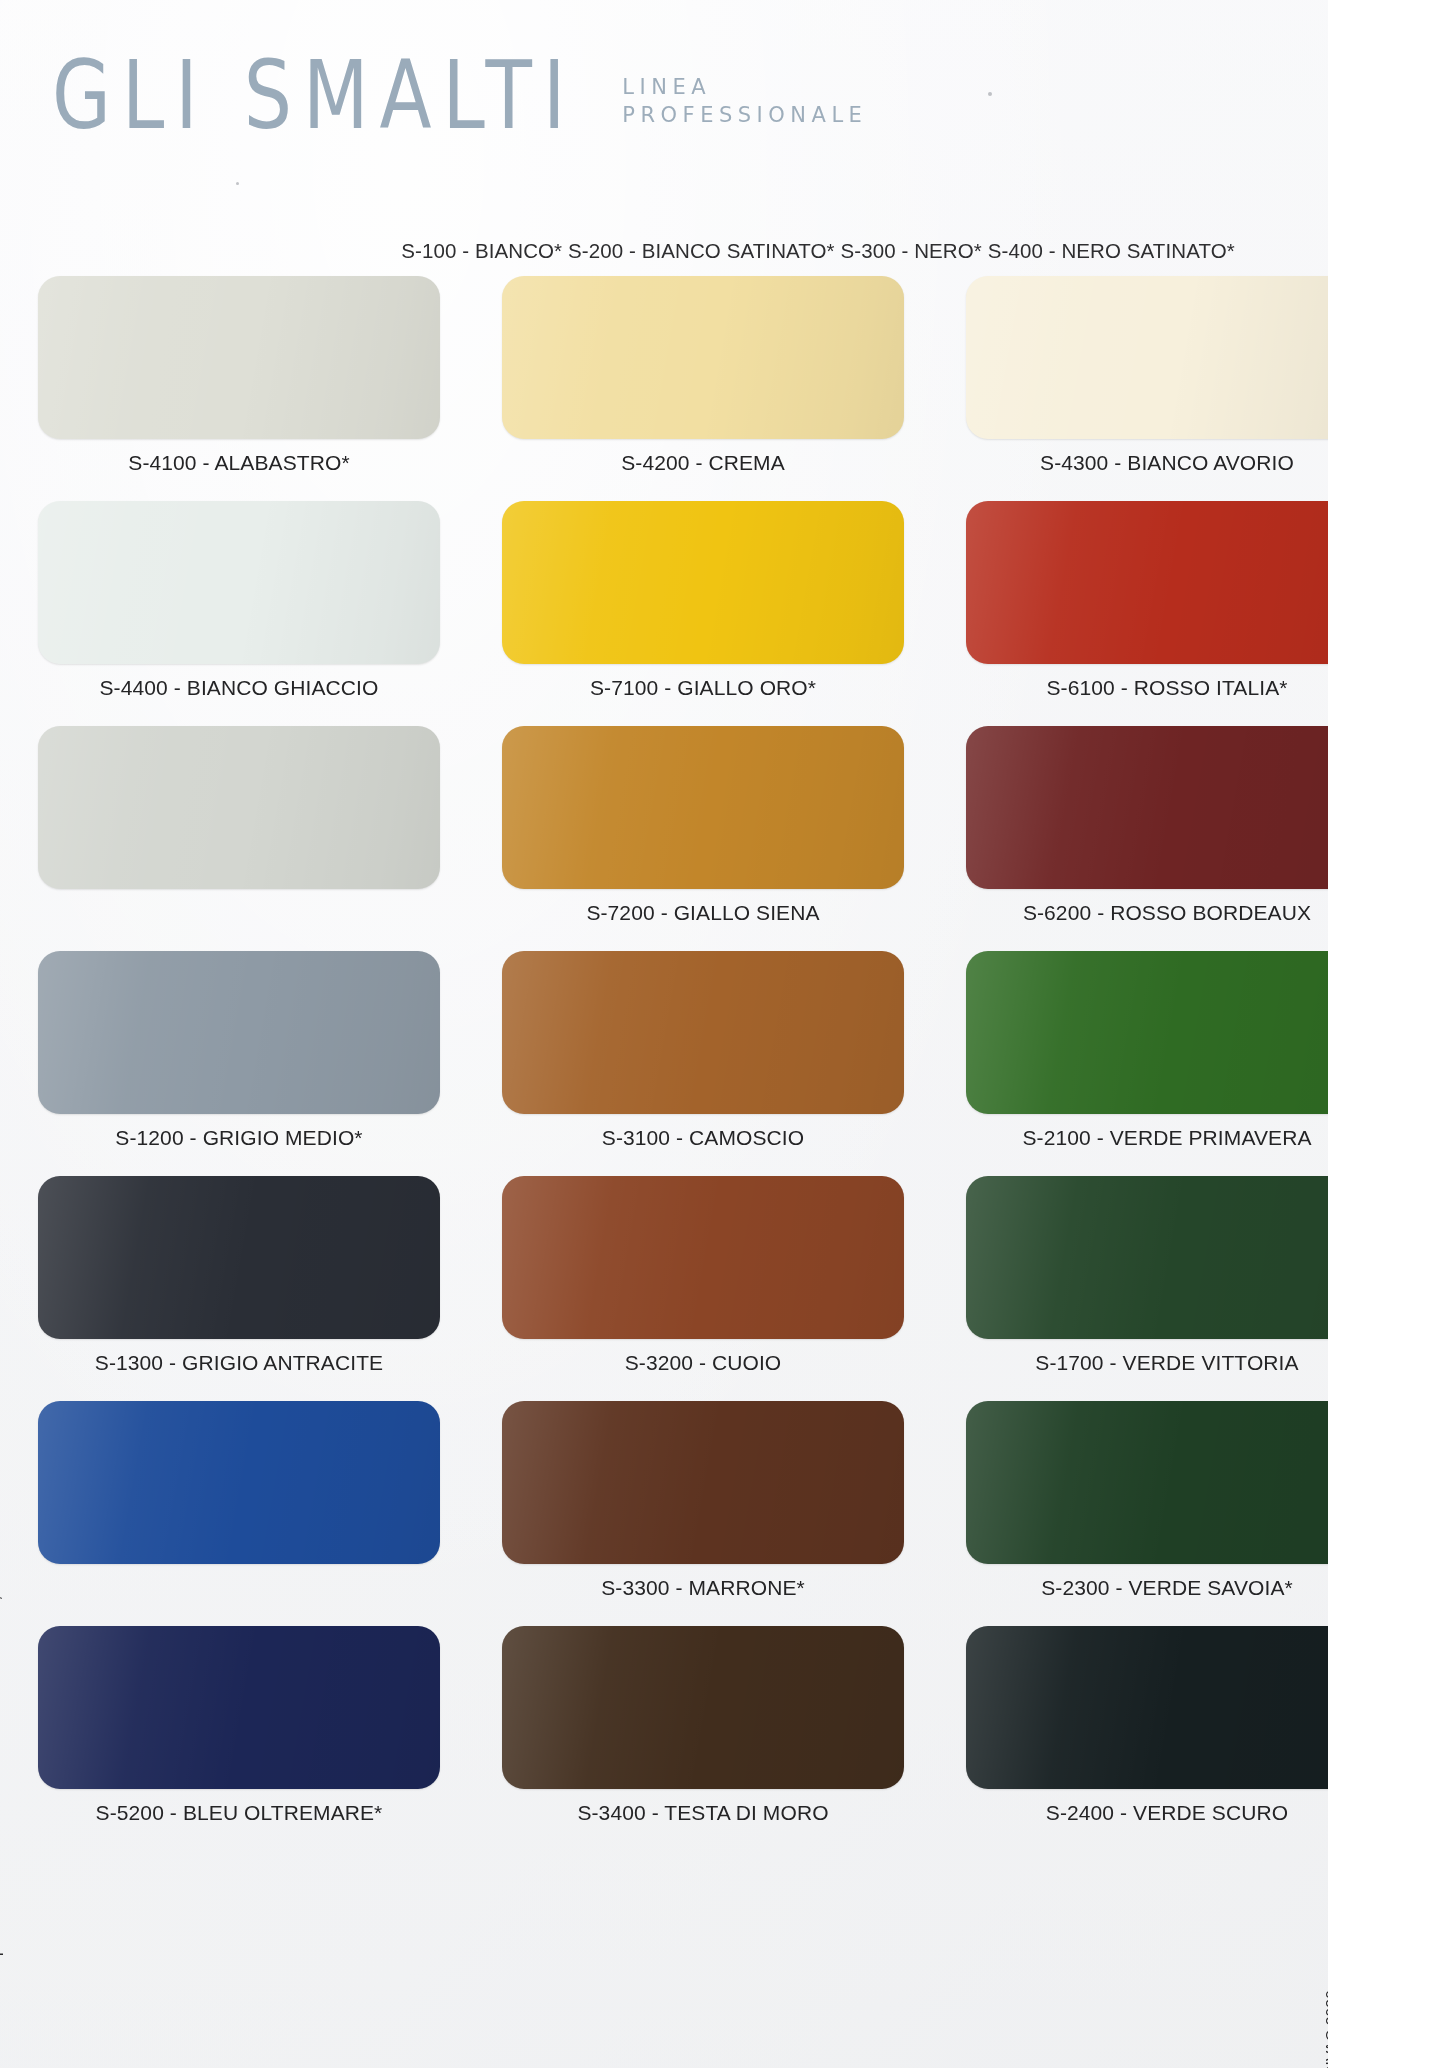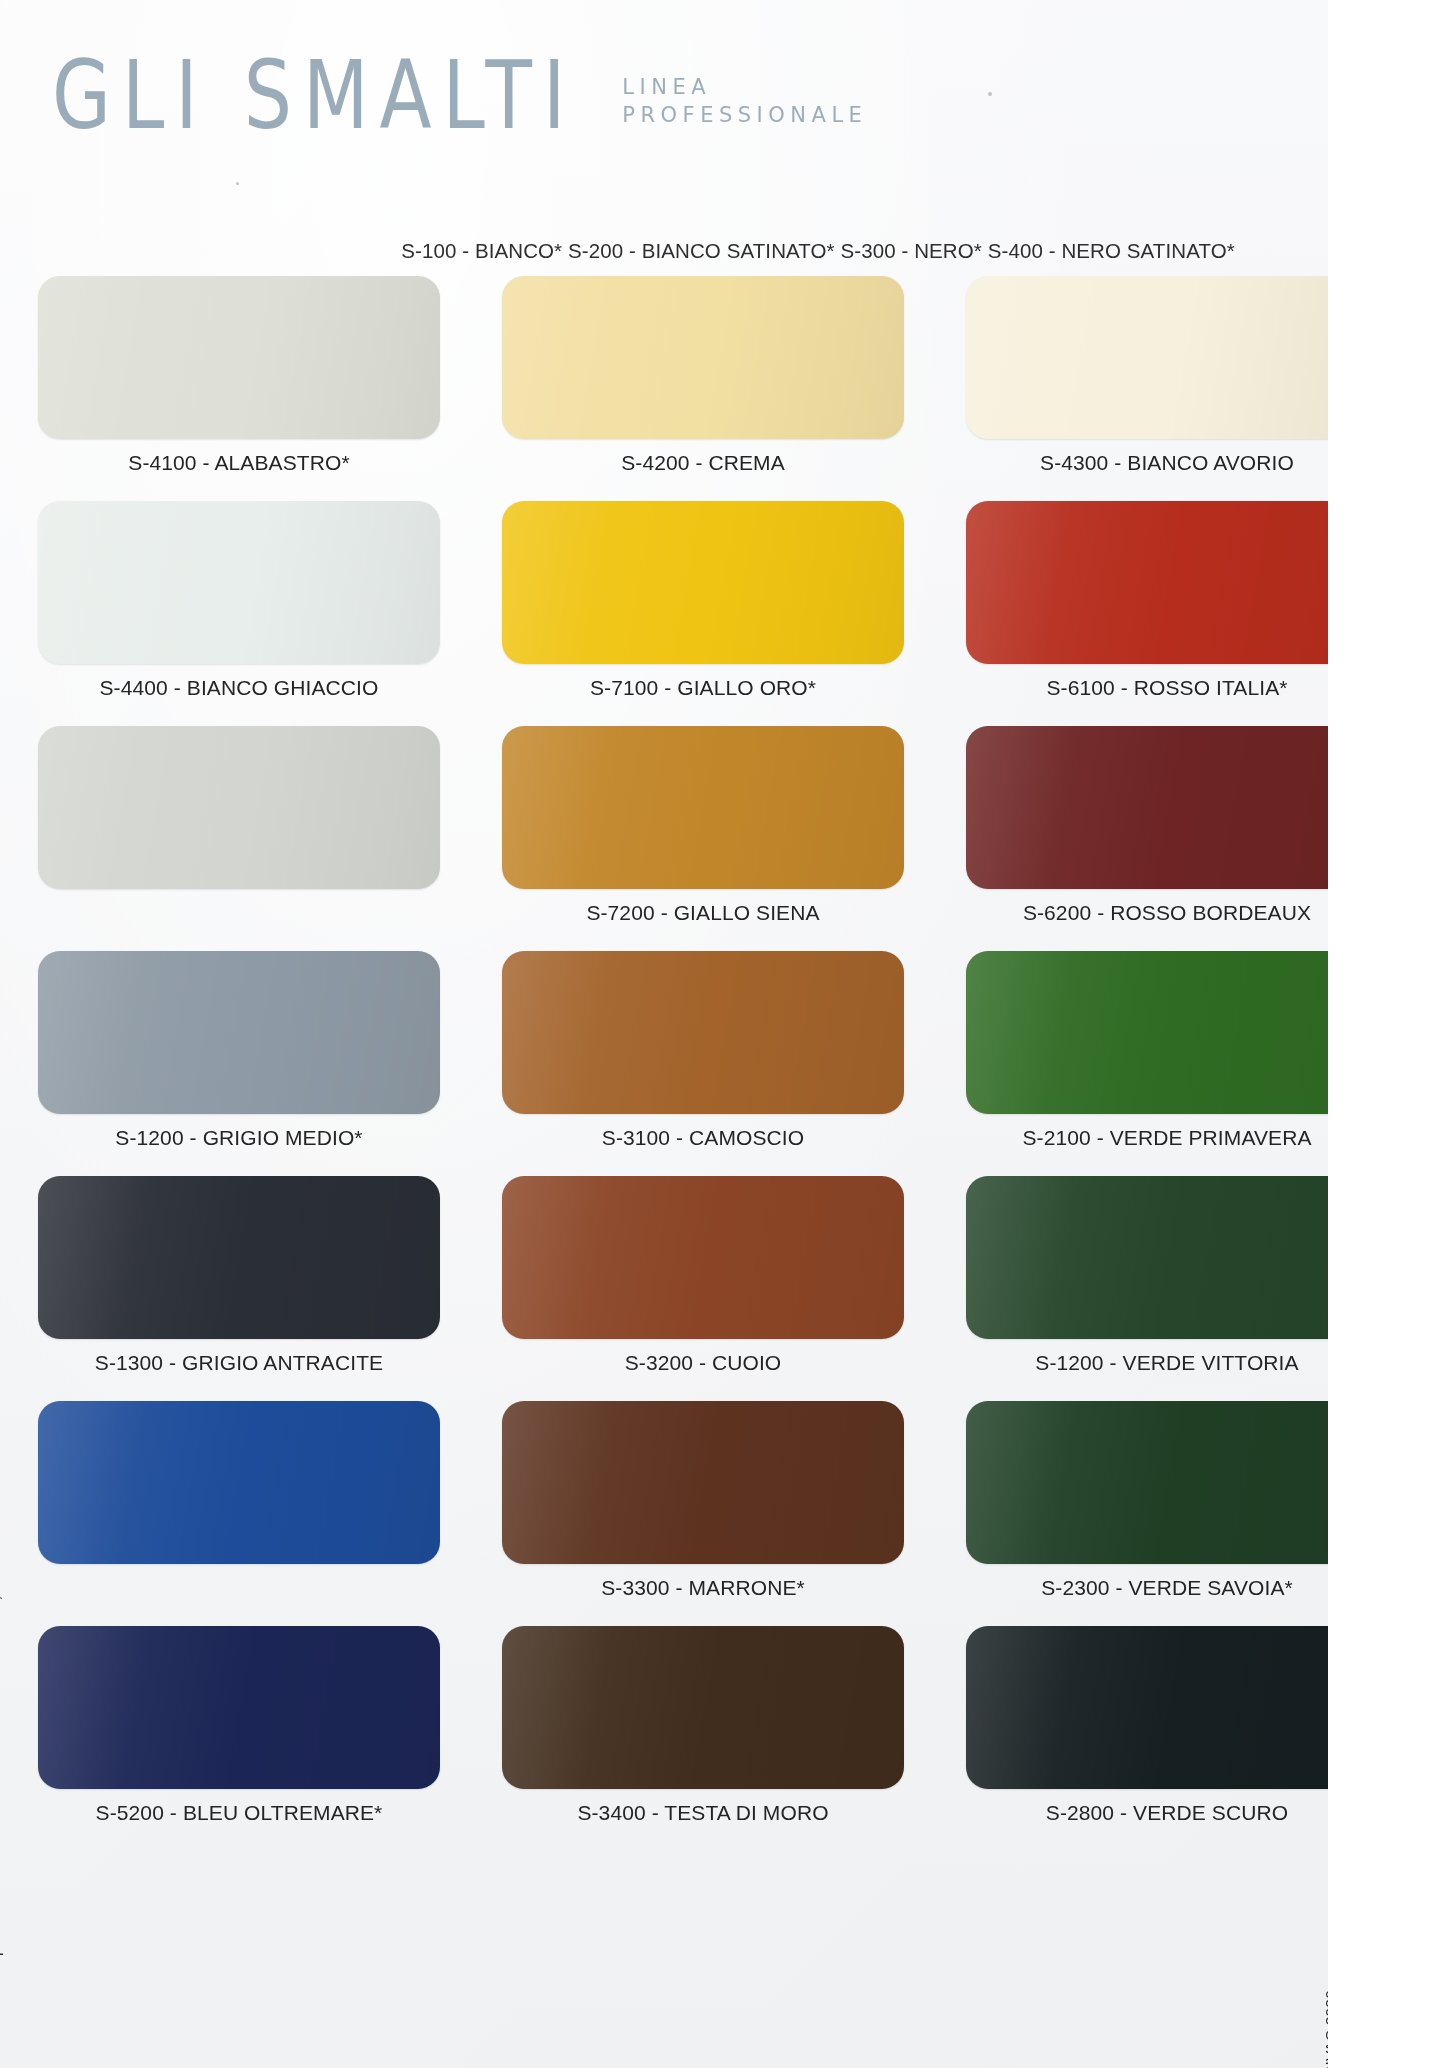--- a/index.html
+++ b/index.html
@@ -225,21 +225,21 @@
         <div class="cell">
           <div class="swatch" style="background: rgb(42, 46, 54);"></div>
           <div class="caption">S-1300 - GRIGIO ANTRACITE</div>
         </div>
         <div class="cell">
           <div class="swatch" style="background: rgb(139, 69, 38);"></div>
           <div class="caption">S-3200 - CUOIO</div>
         </div>
         <div class="cell">
           <div class="swatch" style="background: rgb(37, 70, 42);"></div>
-          <div class="caption">S-1200 - VERDE VITTORIA</div>
+          <div class="caption">S-1700 - VERDE VITTORIA</div>
         </div>
         <div class="cell">
           <div class="swatch" style="background: rgb(30, 76, 154);"></div>
         </div>
         <div class="cell">
           <div class="swatch" style="background: rgb(93, 51, 32);"></div>
           <div class="caption">S-3300 - MARRONE*</div>
         </div>
         <div class="cell">
           <div class="swatch" style="background: rgb(31, 63, 37);"></div>
@@ -248,21 +248,21 @@
         <div class="cell">
           <div class="swatch" style="background: rgb(28, 38, 86);"></div>
           <div class="caption">S-5200 - BLEU OLTREMARE*</div>
         </div>
         <div class="cell">
           <div class="swatch" style="background: rgb(65, 45, 29);"></div>
           <div class="caption">S-3400 - TESTA DI MORO</div>
         </div>
         <div class="cell">
           <div class="swatch" style="background: rgb(22, 31, 33);"></div>
-          <div class="caption">S-2800 - VERDE SCURO</div>
+          <div class="caption">S-2400 - VERDE SCURO</div>
         </div>
       </div>
 
     <div class="side-note left">*Tinte disponibili anche nelle confezioni di SIVAC SINT da 0,125 L</div>
 
     <div class="side-note right">Le tinte del presente campionario possono subire variazioni nel tempo e hanno pertanto valore indicativo. SIVAC 2020</div>
 
   </div>
 </div>
 

